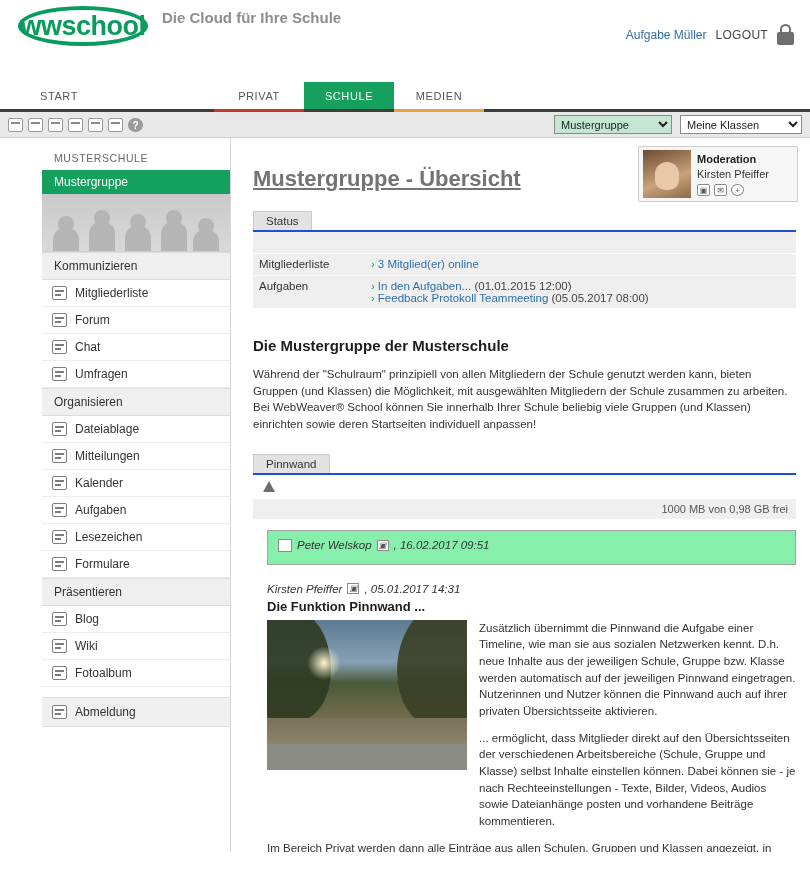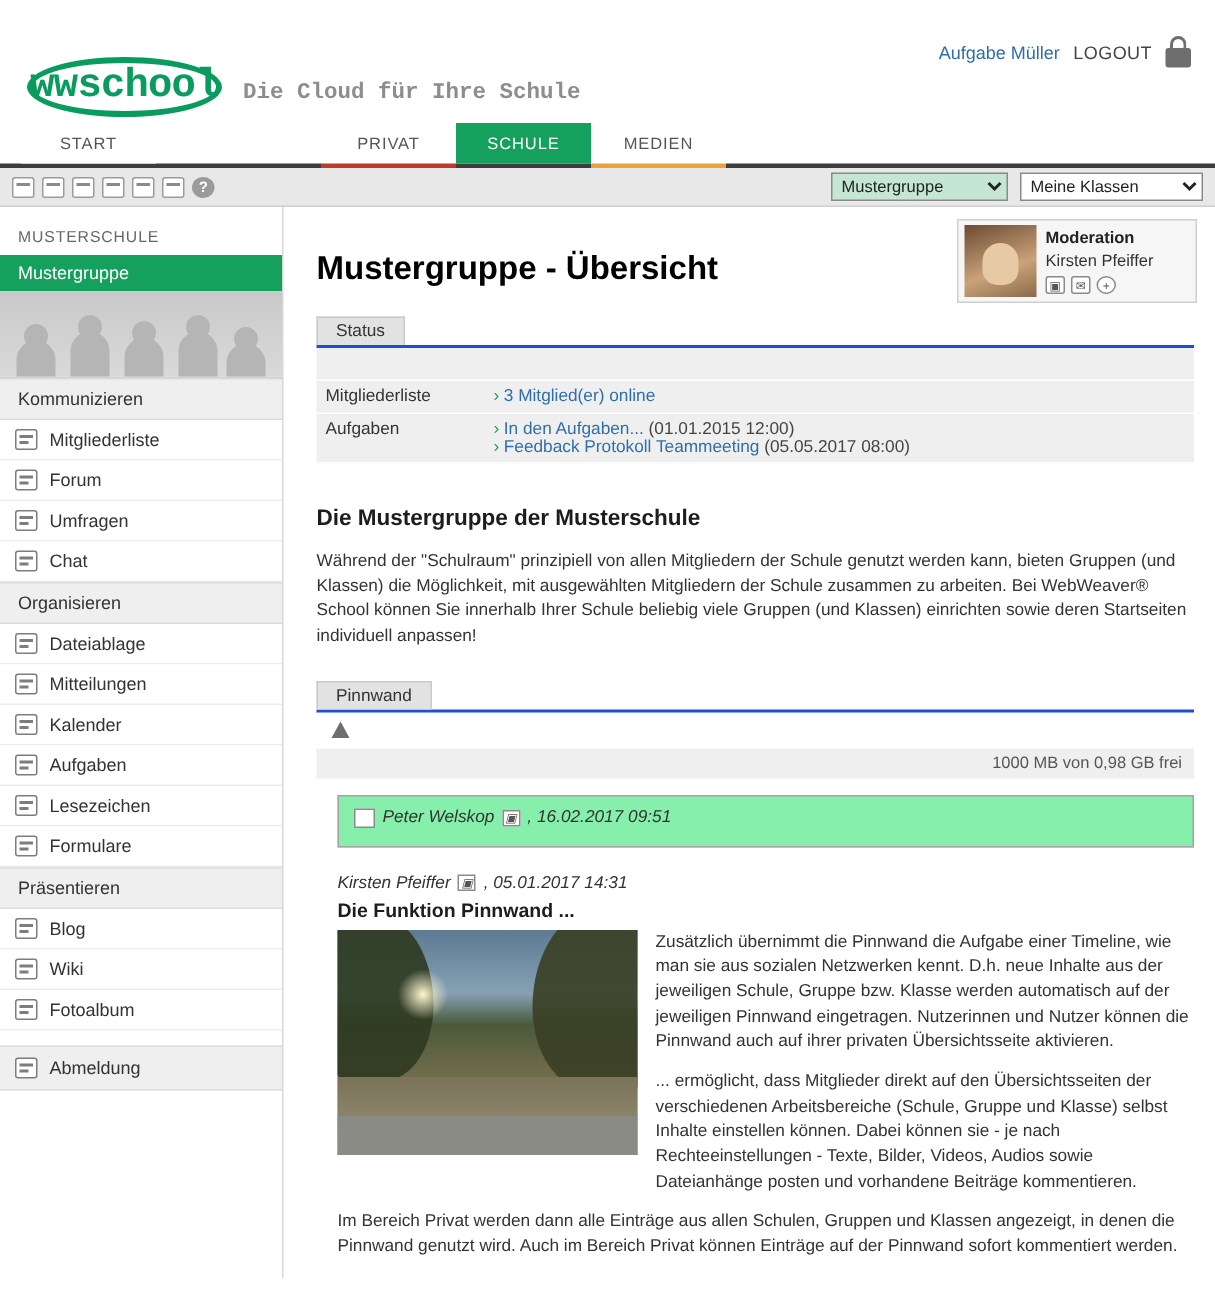--- a/index.html
+++ b/index.html
@@ -15,24 +15,23 @@
 
   
   .header {
     position: relative;
     height: 82px;
     background: #ffffff;
     border-bottom: 0;
   }
   .logo-wrap {
     position: absolute;
-    left: 18px; top: 38px;
-    display: flex;
-    align-items: center;
-    font-family: Liberation Mono, monospace;
+    left: 18px; top: 6px;
+    display: flex;
+    align-items: flex-start;
   }
   .logo-oval {
     width: 130px; height: 40px;
     border: 4px solid #0a9b5f;
     border-radius: 50%;
     display: flex;
     align-items: center;
     justify-content: center;
     position: relative;
   }
@@ -178,20 +177,21 @@
     color: #222;
   }
   .sel.green { background: #c5e6d2; }
   .sel-w1 { width: 118px; }
   .sel-w2 { width: 122px; }
 
   
   .page {
     display: flex;
     height: 714px;
+    padding-left: 42px;
   }
 
   
   .sidebar {
     width: 189px;
     background: #ffffff;
     border-right: 1px solid #d8d8d8;
     padding-top: 8px;
     flex-shrink: 0;
   }
@@ -327,22 +327,23 @@
     text-align: center;
     line-height: 11px;
     color: #555;
     cursor: pointer;
   }
   .mini-ic.round { border-radius: 50%; }
 
   h1.page-title {
     font-size: 22px;
     font-weight: bold;
-    color: #000000;
+    color: #737373;
     margin: 18px 0 18px 0;
+    text-decoration: underline;
   }
 
   .tabstrip {
     border-bottom: 2px solid #1d4ed8;
     display: flex;
     align-items: flex-end;
     height: 22px;
     margin-bottom: 0;
   }
   .stab {
@@ -591,25 +592,25 @@
     <div class="nav-item">
       <span class="nic"></span>
       <span>Mitgliederliste</span>
     </div>
     <div class="nav-item">
       <span class="nic"></span>
       <span>Forum</span>
     </div>
     <div class="nav-item">
       <span class="nic"></span>
+      <span>Chat</span>
+    </div>
+    <div class="nav-item">
+      <span class="nic"></span>
       <span>Umfragen</span>
-    </div>
-    <div class="nav-item">
-      <span class="nic"></span>
-      <span>Chat</span>
     </div>
 
     <div class="section-head">Organisieren</div>
     <div class="nav-item">
       <span class="nic"></span>
       <span>Dateiablage</span>
     </div>
     <div class="nav-item">
       <span class="nic"></span>
       <span>Mitteilungen</span>

